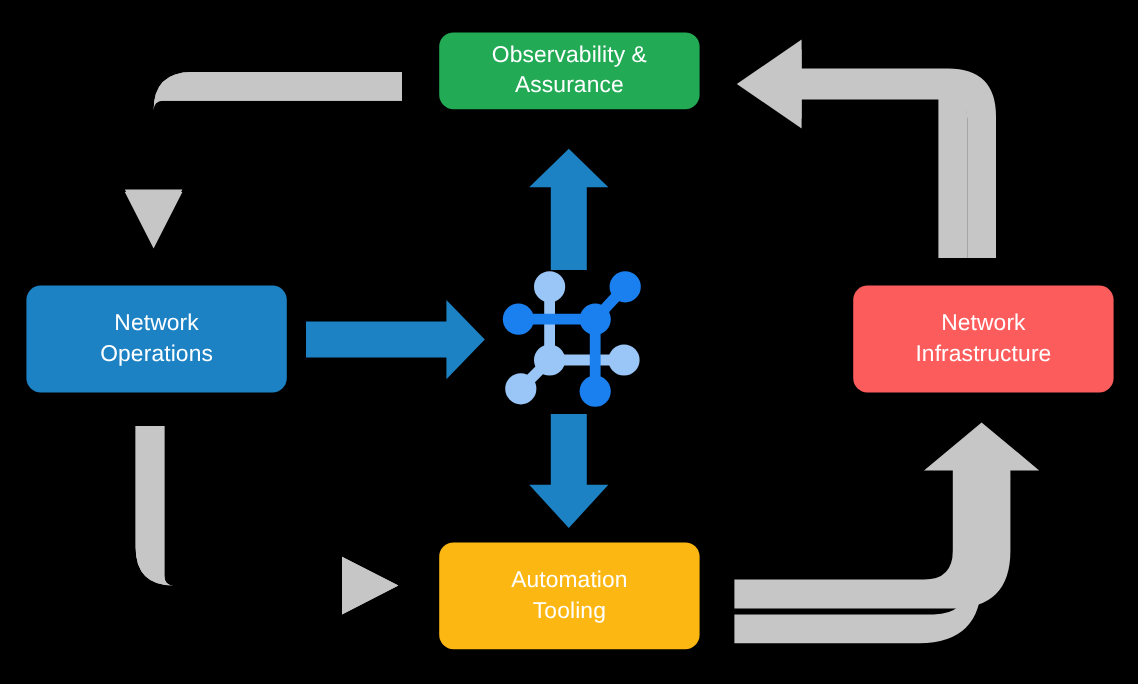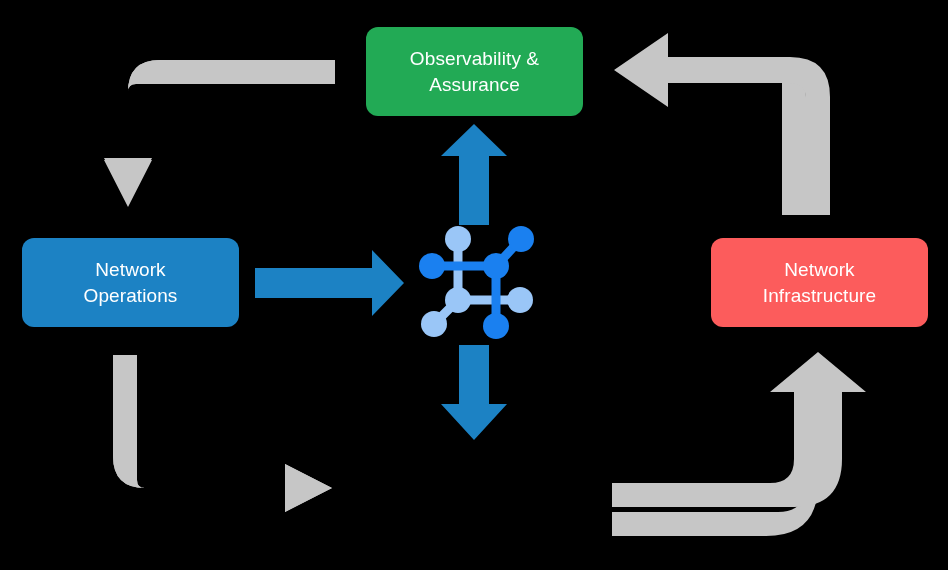--- a/index.html
+++ b/index.html
@@ -33,21 +33,21 @@
     text-align: center;
   }
   .node-label {
     color: #ffffff;
     font-size: 19px;
     line-height: 1.32;
     font-family: "Liberation Sans", sans-serif;
     white-space: pre-line;
     letter-spacing: 0.1px;
   }
-  #node-observability { left: 366px; top: 27px;  width: 217px; height: 89px; border-radius: 12px; }
+  #node-observability { left: 366px; top: 27px;  width: 217px; height: 64px; border-radius: 12px; }
   #node-operations    { left: 22px;  top: 238px; width: 217px; height: 89px; }
   #node-infrastructure{ left: 711px; top: 238px; width: 217px; height: 89px; }
   #node-automation    { left: 366px; top: 452px; width: 217px; height: 89px; }
 </style>
 </head>
 <body>
 
 <div id="canvas">
 
   <svg id="diagram-svg" viewBox="0 0 948 570">
@@ -122,14 +122,18 @@
   <div class="node-box" id="node-operations" style="background:#1c82c4;">
     <span class="node-label">Network
 Operations</span>
   </div>
 
   <div class="node-box" id="node-infrastructure" style="background:#fc5c5c;">
     <span class="node-label">Network
 Infrastructure</span>
   </div>
 
+  <div class="node-box" id="node-automation" style="background:#fcb713;">
+    <span class="node-label">Automation
+Tooling</span>
+  </div>
 
 </div>
 
 </body></html>

